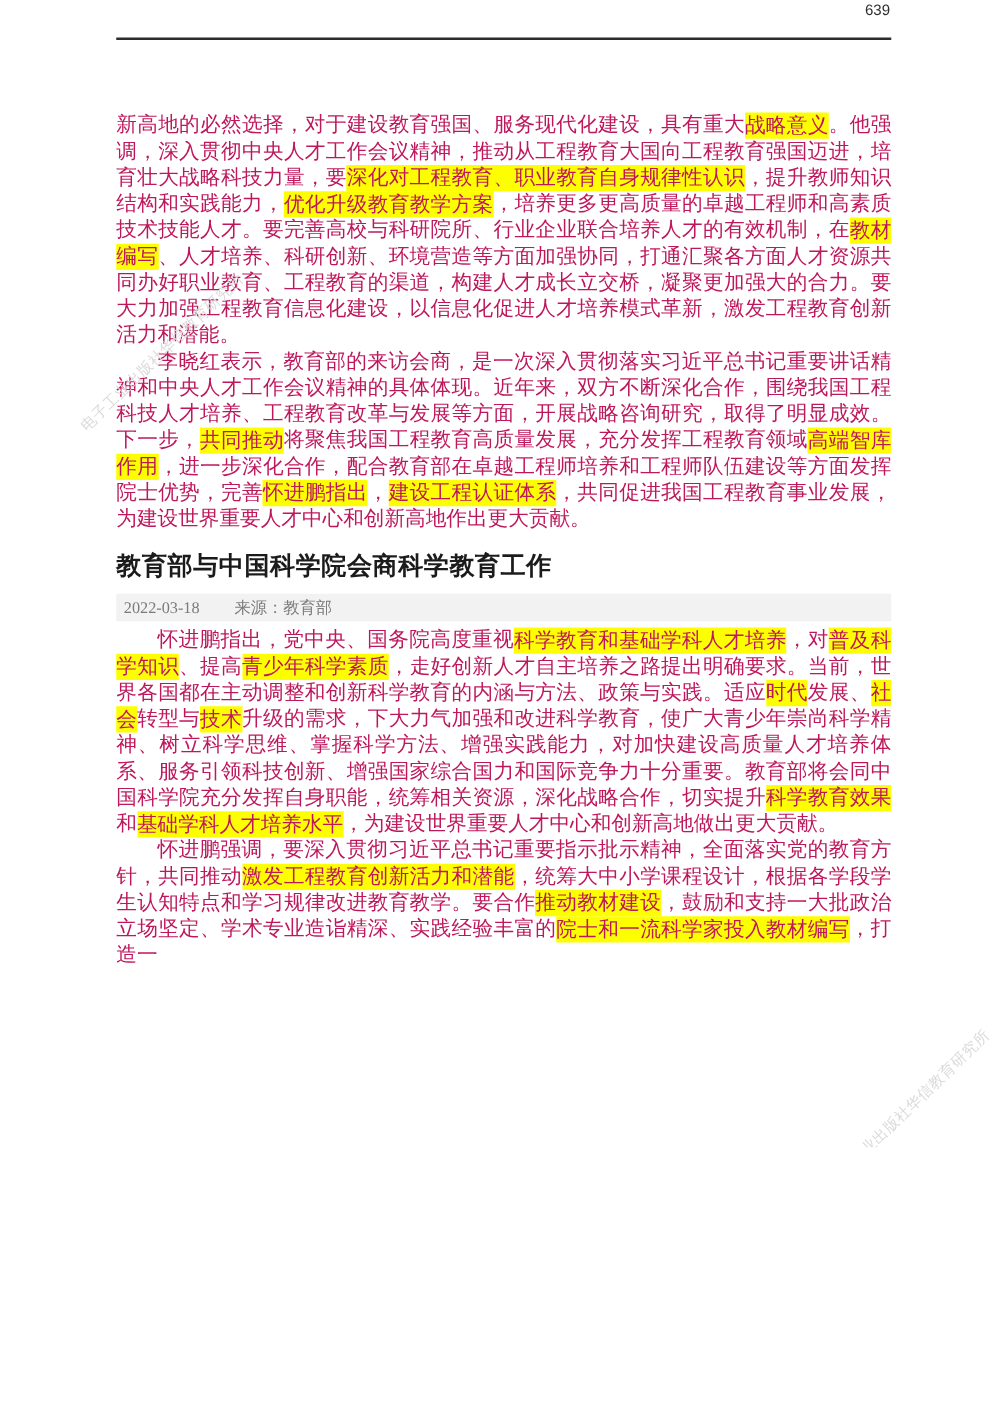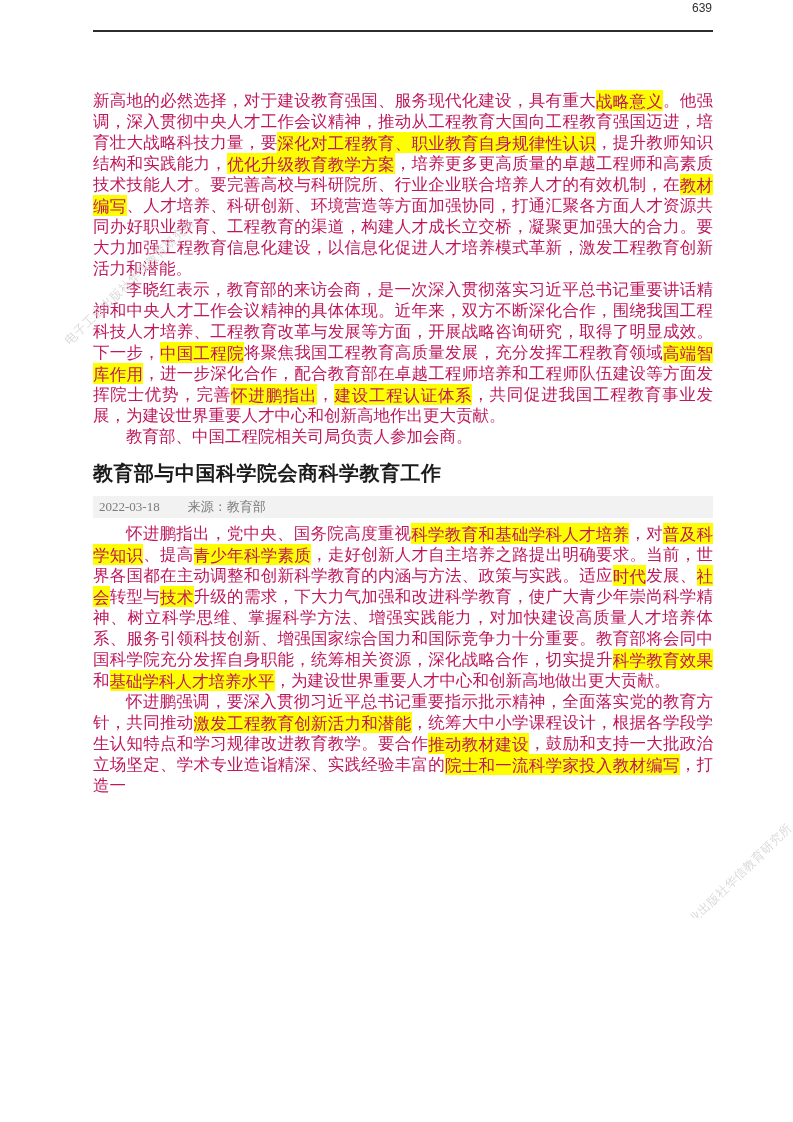--- a/index.html
+++ b/index.html
@@ -65,22 +65,21 @@
 </head>
 <body>
 
 <div class="page">
   <div class="page-number">639</div>
   <hr class="top-rule">
 
   <div class="content">
     <section>
         <p class="para"><span>新高地的必然选择，对于建设教育强国、服务现代化建设，具有重大</span><mark>战略意义</mark><span>。他强调，深入贯彻中央人才工作会议精神，推动从工程教育大国向工程教育强国迈进，培育壮大战略科技力量，要</span><mark>深化对工程教育、职业教育自身规律性认识</mark><span>，提升教师知识结构和实践能力，</span><mark>优化升级教育教学方案</mark><span>，培养更多更高质量的卓越工程师和高素质技术技能人才。要完善高校与科研院所、行业企业联合培养人才的有效机制，在</span><mark>教材编写</mark><span>、人才培养、科研创新、环境营造等方面加强协同，打通汇聚各方面人才资源共同办好职业教育、工程教育的渠道，构建人才成长立交桥，凝聚更加强大的合力。要大力加强工程教育信息化建设，以信息化促进人才培养模式革新，激发工程教育创新活力和潜能。</span></p>
-        <p class="para indent"><span>李晓红表示，教育部的来访会商，是一次深入贯彻落实习近平总书记重要讲话精神和中央人才工作会议精神的具体体现。近年来，双方不断深化合作，围绕我国工程科技人才培养、工程教育改革与发展等方面，开展战略咨询研究，取得了明显成效。下一步，</span><mark>中国工程院</mark><span>将聚焦我国工程教育高质量发展，充分发挥工程教育领域</span><mark>高端智库作用</mark><span>，进一步深化合作，配合教育部在卓越工程师培养和工程师队伍建设等方面发挥院士优势，完善</span><mark>怀进鹏指出</mark><span>，</span><mark>建设工程认证体系</mark><span>，共同促进我国工程教育事业发展，为建设世界重要人才中心和创新高地作出更大贡献。</span></p>
-        <p class="para indent"><span>教育部、中国工程院相关司局负责人参加会商。</span></p>
+        <p class="para indent"><span>李晓红表示，教育部的来访会商，是一次深入贯彻落实习近平总书记重要讲话精神和中央人才工作会议精神的具体体现。近年来，双方不断深化合作，围绕我国工程科技人才培养、工程教育改革与发展等方面，开展战略咨询研究，取得了明显成效。下一步，</span><mark>共同推动</mark><span>将聚焦我国工程教育高质量发展，充分发挥工程教育领域</span><mark>高端智库作用</mark><span>，进一步深化合作，配合教育部在卓越工程师培养和工程师队伍建设等方面发挥院士优势，完善</span><mark>怀进鹏指出</mark><span>，</span><mark>建设工程认证体系</mark><span>，共同促进我国工程教育事业发展，为建设世界重要人才中心和创新高地作出更大贡献。</span></p>
       </section>
 
     <h1 class="article-title">教育部与中国科学院会商科学教育工作</h1>
 
     <div class="meta-bar">
       <span class="meta-date">2022-03-18</span><span class="meta-source">来源：教育部</span>
     </div>
 
     <section>
         <p class="para indent"><span>怀进鹏指出，党中央、国务院高度重视</span><mark>科学教育和基础学科人才培养</mark><span>，对</span><mark>普及科学知识</mark><span>、提高</span><mark>青少年科学素质</mark><span>，走好创新人才自主培养之路提出明确要求。当前，世界各国都在主动调整和创新科学教育的内涵与方法、政策与实践。适应</span><mark>时代</mark><span>发展、</span><mark>社会</mark><span>转型与</span><mark>技术</mark><span>升级的需求，下大力气加强和改进科学教育，使广大青少年崇尚科学精神、树立科学思维、掌握科学方法、增强实践能力，对加快建设高质量人才培养体系、服务引领科技创新、增强国家综合国力和国际竞争力十分重要。教育部将会同中国科学院充分发挥自身职能，统筹相关资源，深化战略合作，切实提升</span><mark>科学教育效果</mark><span>和</span><mark>基础学科人才培养水平</mark><span>，为建设世界重要人才中心和创新高地做出更大贡献。</span></p>

